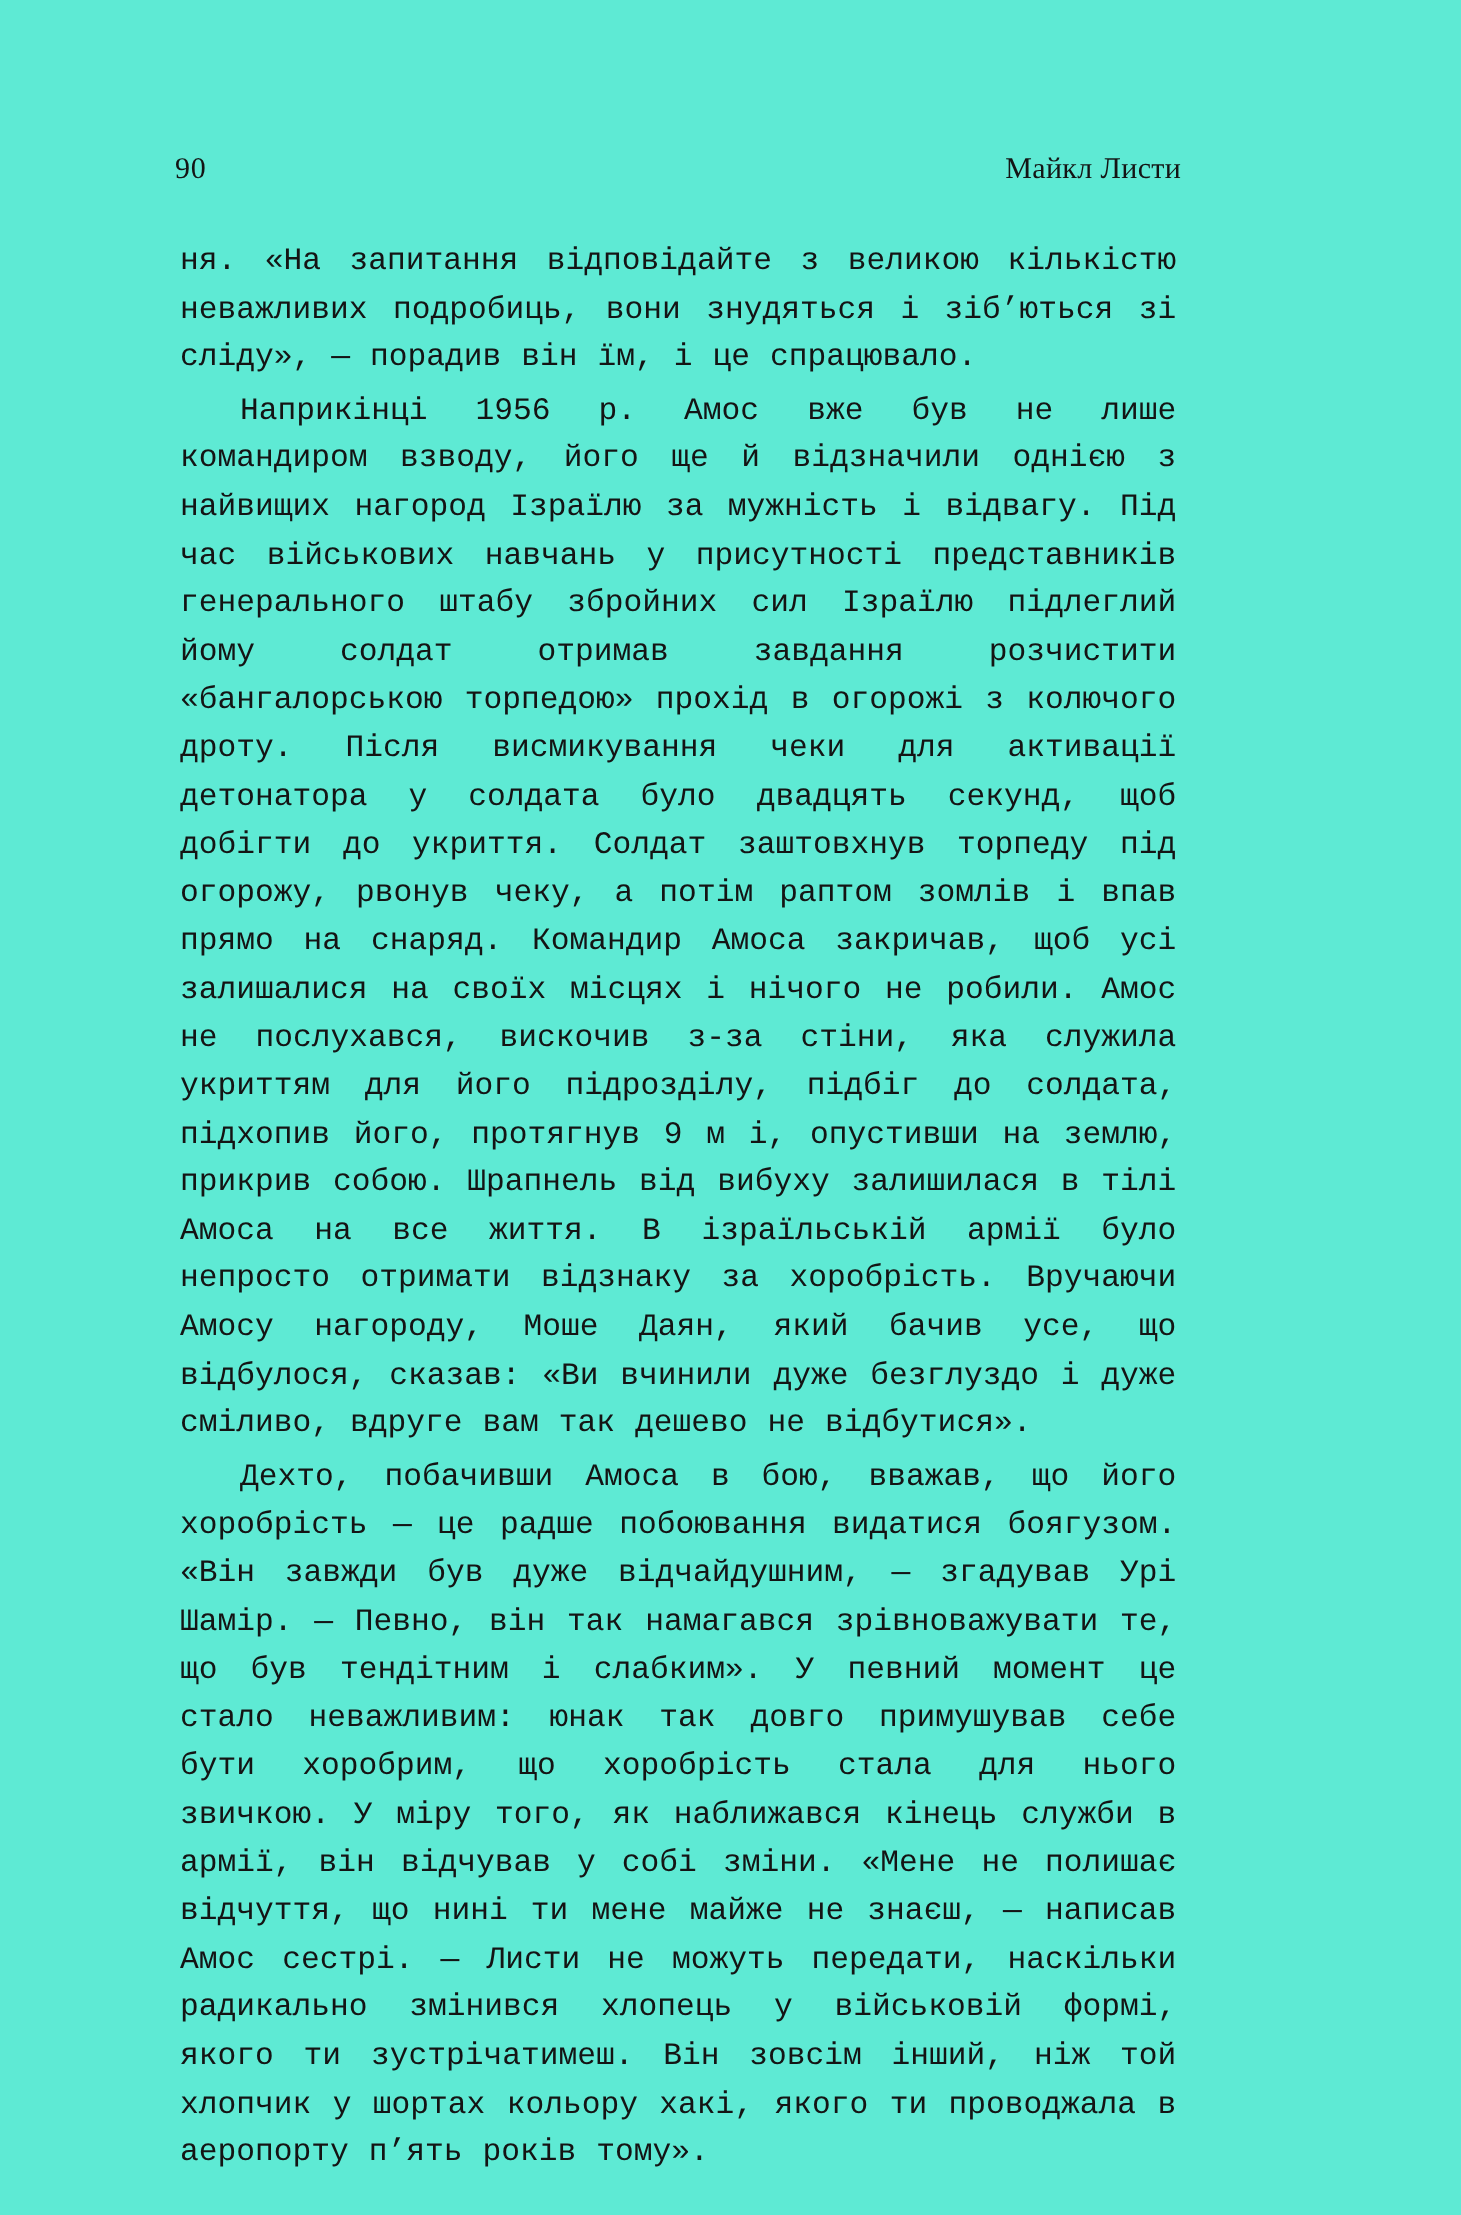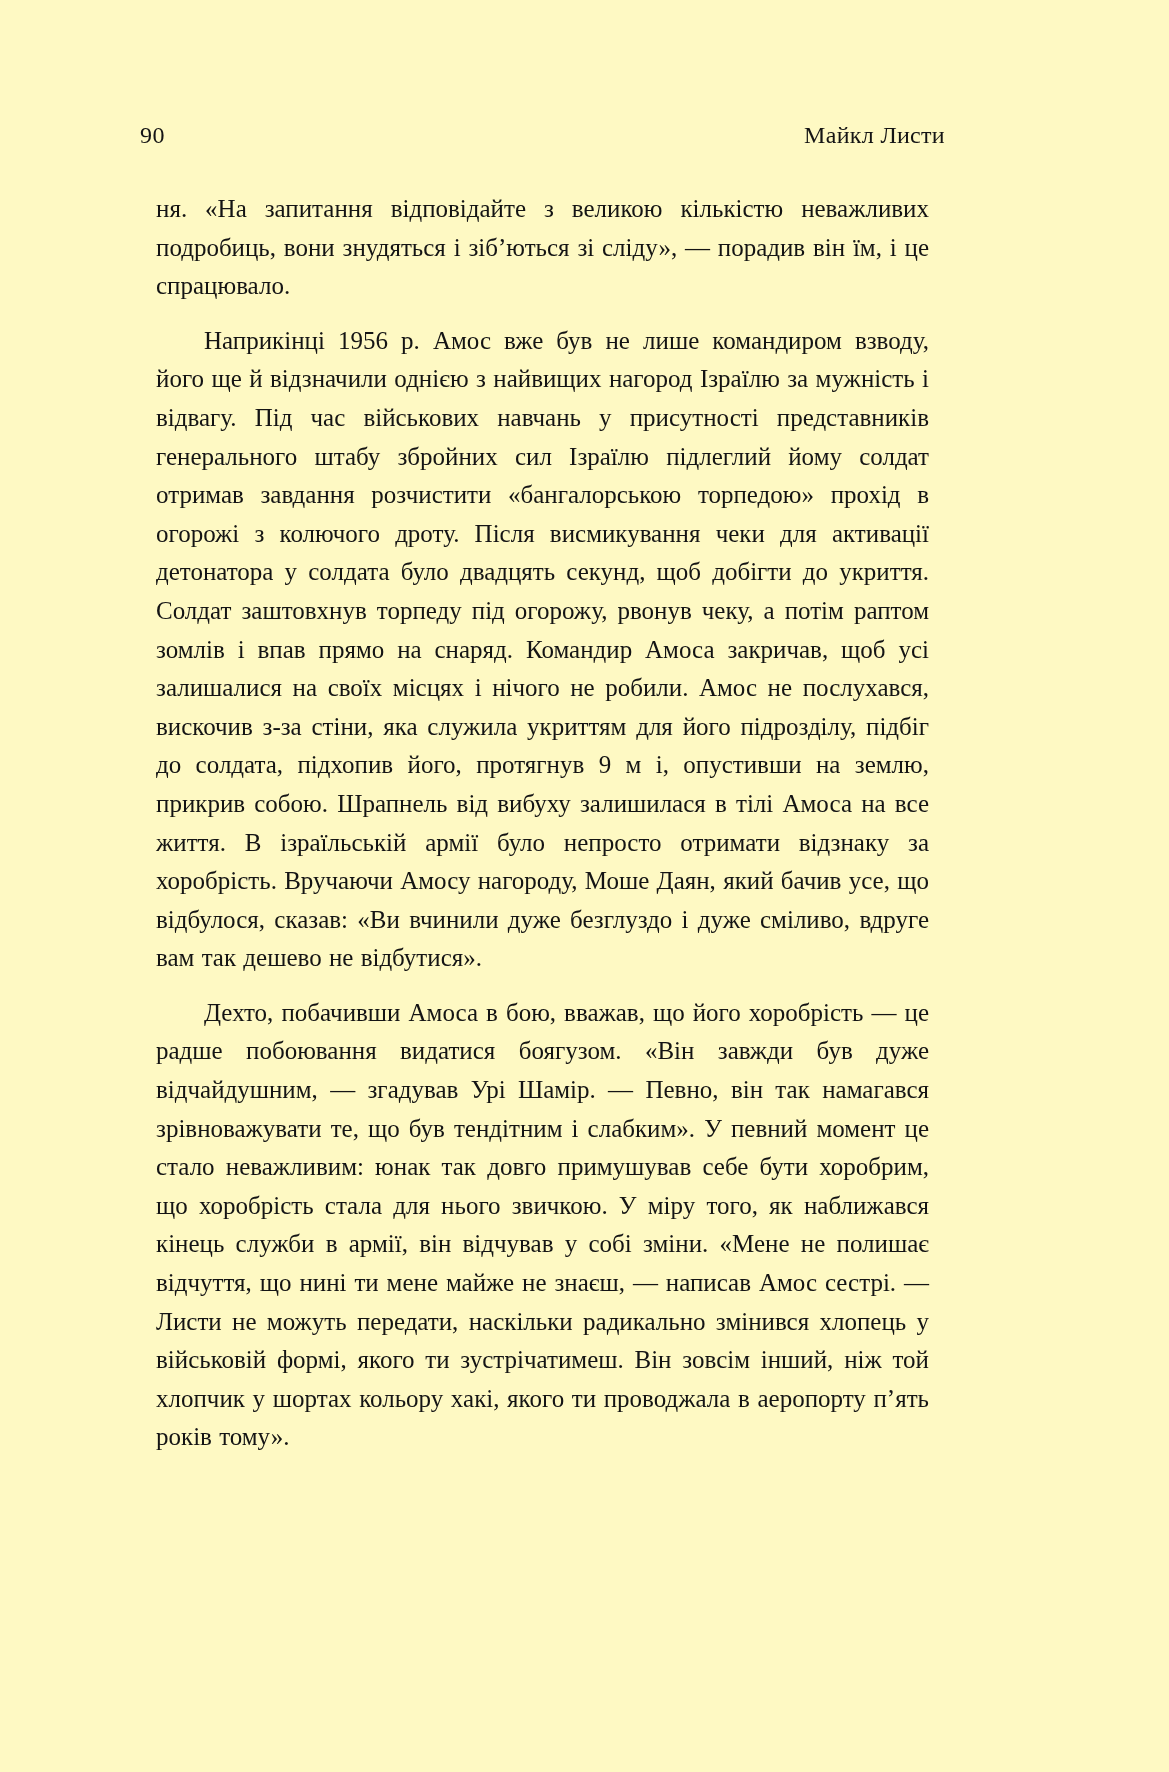--- a/index.html
+++ b/index.html
@@ -5,21 +5,21 @@
   html, body {
     margin: 0;
     padding: 0;
     background: #e8e8e8;
   }
   .page {
     position: relative;
     width: 1169px;
     height: 1772px;
     margin: 0 auto;
-    background: #fef9c3;
+    background: #5eead4;
     box-sizing: border-box;
     padding: 120px 224px 0 140px;
     font-family: "Liberation Serif", "DejaVu Serif", serif;
     color: #141414;
     overflow: hidden;
   }
   .page-header {
     display: flex;
     justify-content: space-between;
     align-items: baseline;
@@ -31,23 +31,24 @@
     letter-spacing: 0.5px;
   }
   .running-title {
     letter-spacing: 0.3px;
   }
   .page-body {
     font-size: 25px;
     line-height: 38.6px;
   }
   .para {
-    margin: 16px;
+    margin: 4px;
     text-align: justify;
     word-spacing: 1px;
+    font-family: Liberation Mono, monospace;
   }
   .para.indent {
     text-indent: 48px;
   }
 </style>
 </head>
 <body>
 
 <div class="page">
 

